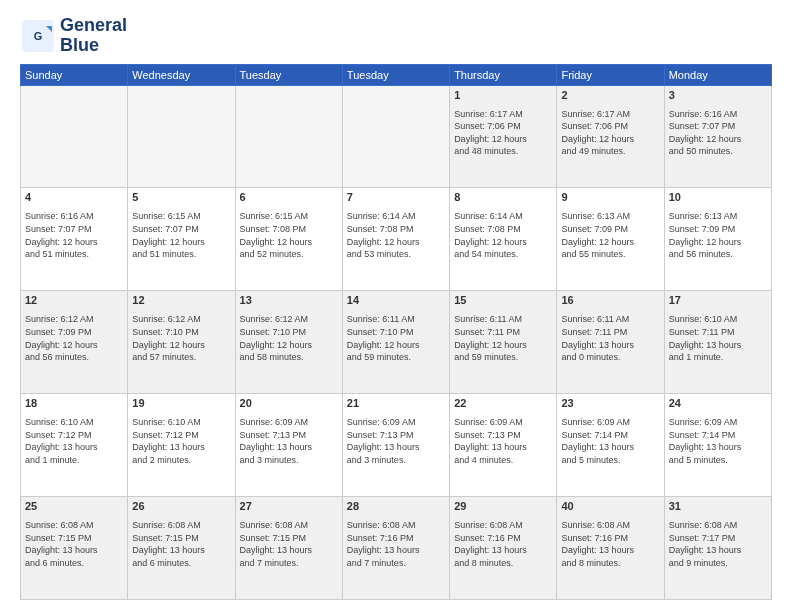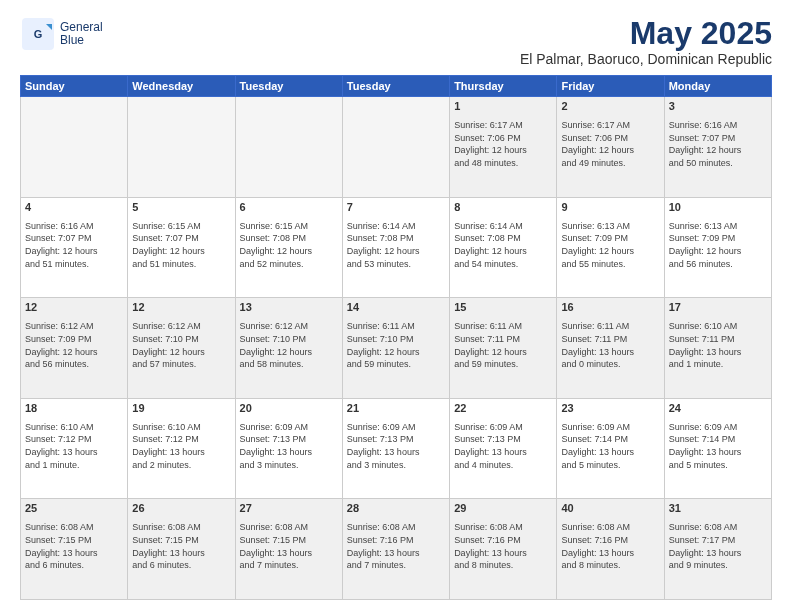--- a/index.html
+++ b/index.html
@@ -21,22 +21,22 @@
       display: flex;
       justify-content: space-between;
       align-items: flex-start;
       margin-bottom: 8px;
     }
     .logo {
       display: flex;
       align-items: center;
     }
     .logo-text {
-      font-size: 12px;
-      font-weight: normal;
+      font-size: 18px;
+      font-weight: bold;
       color: #1a3a6b;
       line-height: 1.1;
     }
     .logo-icon {
       width: 36px;
       height: 36px;
       margin-right: 4px;
     }
     .title-area {
       text-align: right;
@@ -55,21 +55,21 @@
       flex: 1;
       border: 1px solid #ccc;
       border-collapse: collapse;
       width: 100%;
       table-layout: fixed;
     }
     .calendar th {
       background: #2b5cb8;
       color: #fff;
       font-size: 11px;
-      font-weight: bold;
+      font-weight: normal;
       padding: 4px 4px;
       border: 1px solid #3a6acc;
       text-align: left;
     }
     .calendar td {
       border: 1px solid #ccc;
       vertical-align: top;
       padding: 3px 4px;
       font-size: 9.5px;
       color: #333;
@@ -107,24 +107,20 @@
       <svg class="logo-icon" viewBox="0 0 36 36">
         <rect x="2" y="2" width="32" height="32" rx="4" fill="#e8f0fe"></rect>
         <text x="18" y="22" font-size="11" font-weight="bold" fill="#1a3a6b" text-anchor="middle" font-family="Arial">G</text>
         <polygon points="26,8 32,14 32,8" fill="#3a8fd0"></polygon>
       </svg>
       <div>
         <div class="logo-text">General</div>
         <div class="logo-text">Blue</div>
       </div>
     </div>
-    <div class="title-area">
-      <div class="month-title">May 2025</div>
-      <div class="subtitle">El Palmar, Baoruco, Dominican Republic</div>
-    </div>
   </div>
 
   <table class="calendar">
     <thead>
       <tr>
       <th>Sunday</th>
           <th>Wednesday</th>
           <th>Tuesday</th>
           <th>Tuesday</th>
           <th>Thursday</th>

